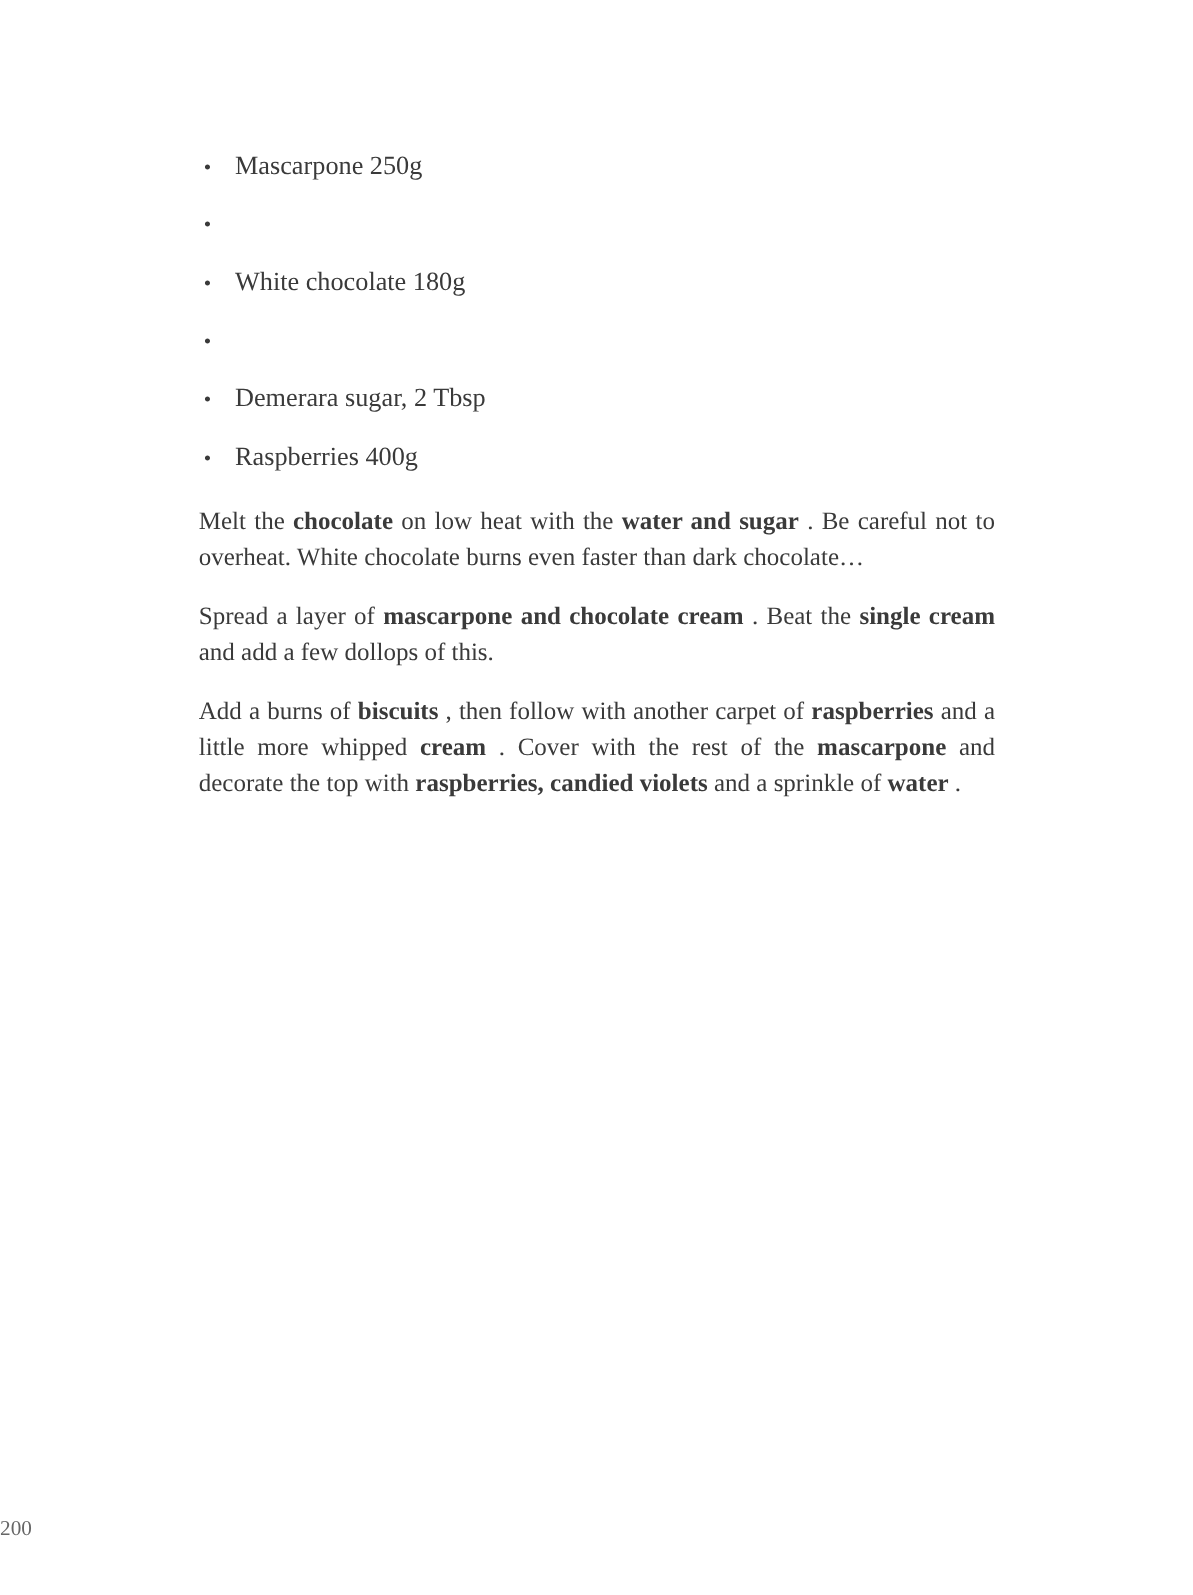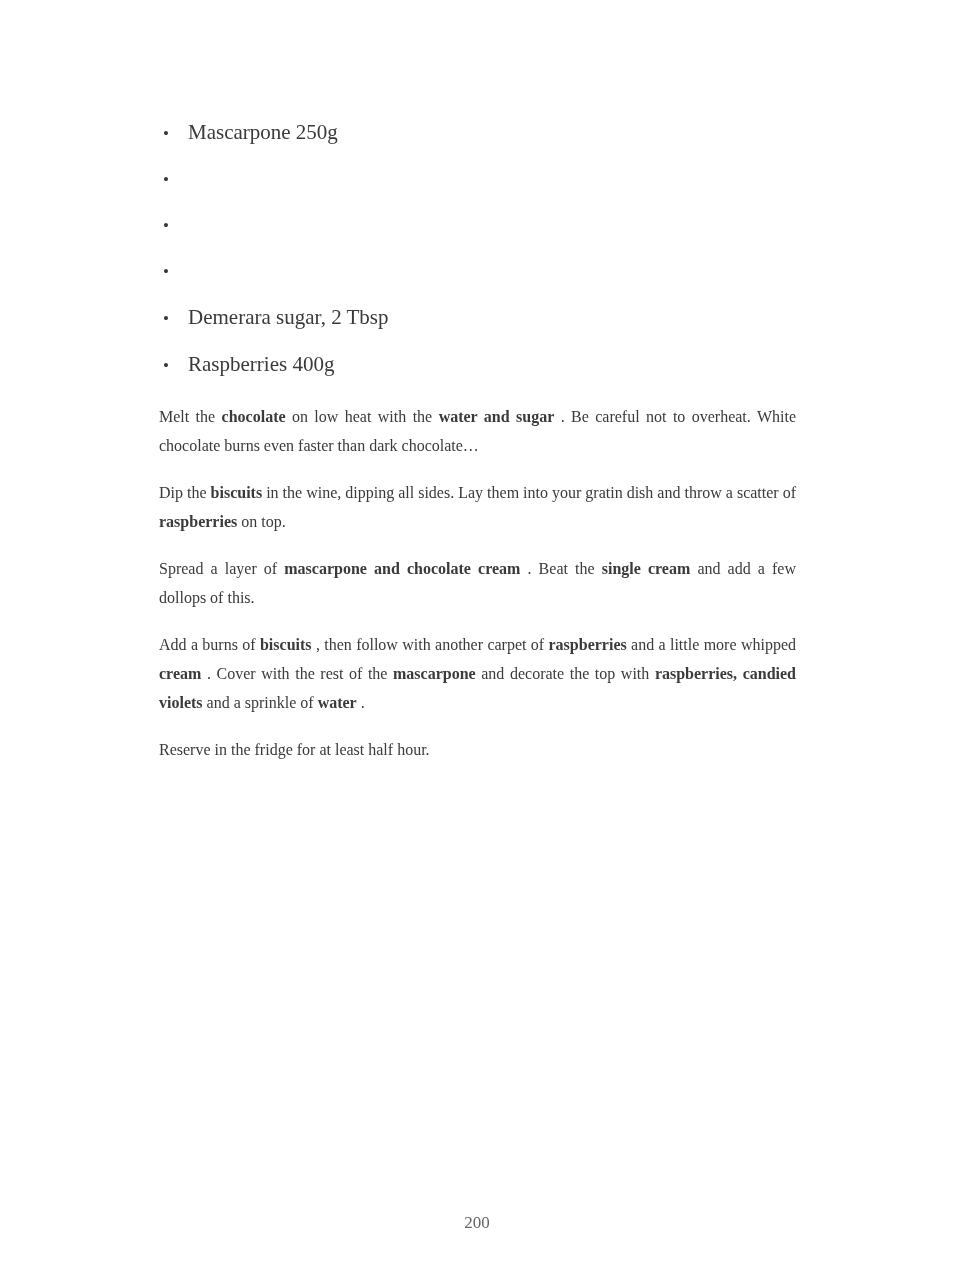--- a/index.html
+++ b/index.html
@@ -35,68 +35,67 @@
     font-size: 21px;
   }
   ul.ingredients .bullet {
     flex: none;
     width: 25px;
     padding-left: 4px;
     font-size: 17px;
     line-height: 29px;
   }
   .instructions p {
-    font-size: 16px;
+    font-size: 20px;
     line-height: 29px;
     text-align: justify;
     margin: 0 0 18px 0;
   }
   .instructions b {
     font-weight: bold;
   }
   .footer {
     position: absolute;
     left: 0;
     right: 0;
     top: 1213px;
-    text-align: center;
+    text-align: left;
     font-size: 17px;
     color: var(--page-number-color, #666666);
   }
 </style>
 </head>
 <body>
 
 <div class="page">
   <div class="content">
     <ul class="ingredients">
         <li>
           <span class="bullet">•</span>
           <span>Mascarpone 250g</span>
         </li>
         <li>
           <span class="bullet">•</span>
         </li>
         <li>
           <span class="bullet">•</span>
+          <span>White chocolate 180g</span>
         </li>
         <li>
           <span class="bullet">•</span>
         </li>
         <li>
           <span class="bullet">•</span>
           <span>Demerara sugar, 2 Tbsp</span>
         </li>
         <li>
           <span class="bullet">•</span>
           <span>Raspberries 400g</span>
         </li>
       </ul>
     <div class="instructions">
         <p><span>Melt the </span><b>chocolate</b><span> on low heat with the </span><b>water and sugar</b><span> . Be careful not to overheat. White chocolate burns even faster than dark chocolate…</span></p>
-        <p><span>Dip the </span><b>biscuits</b><span> in the wine, dipping all sides. Lay them into your gratin dish and throw a scatter of </span><b>raspberries</b><span> on top.</span></p>
         <p><span>Spread a layer of </span><b>mascarpone and chocolate cream</b><span> . Beat the </span><b>single cream</b><span> and add a few dollops of this.</span></p>
         <p><span>Add a burns of </span><b>biscuits</b><span> , then follow with another carpet of </span><b>raspberries</b><span> and a little more whipped </span><b>cream</b><span> . Cover with the rest of the </span><b>mascarpone</b><span> and decorate the top with </span><b>raspberries, candied violets</b><span> and a sprinkle of </span><b>water</b><span> .</span></p>
-        <p><span>Reserve in the fridge for at least half hour.</span></p>
       </div>
   </div>
   <div class="footer">200</div>
 </div>
 
 </body></html>

